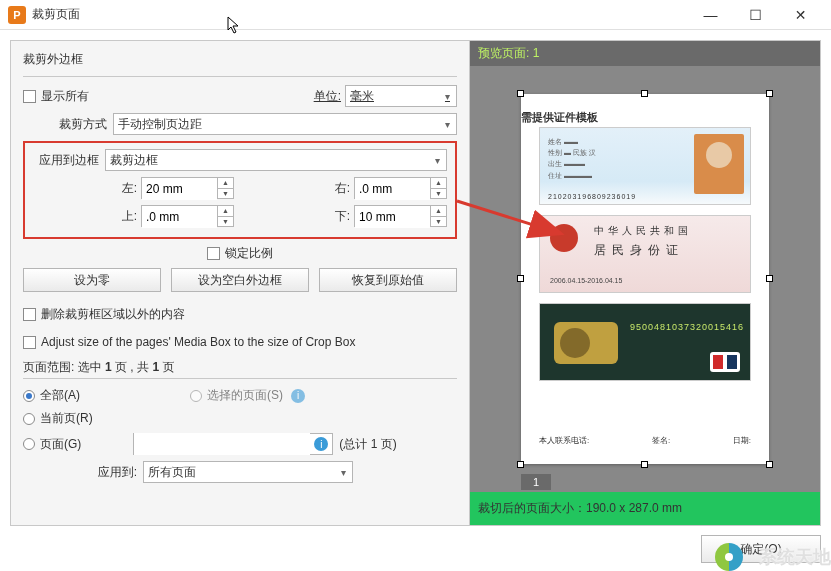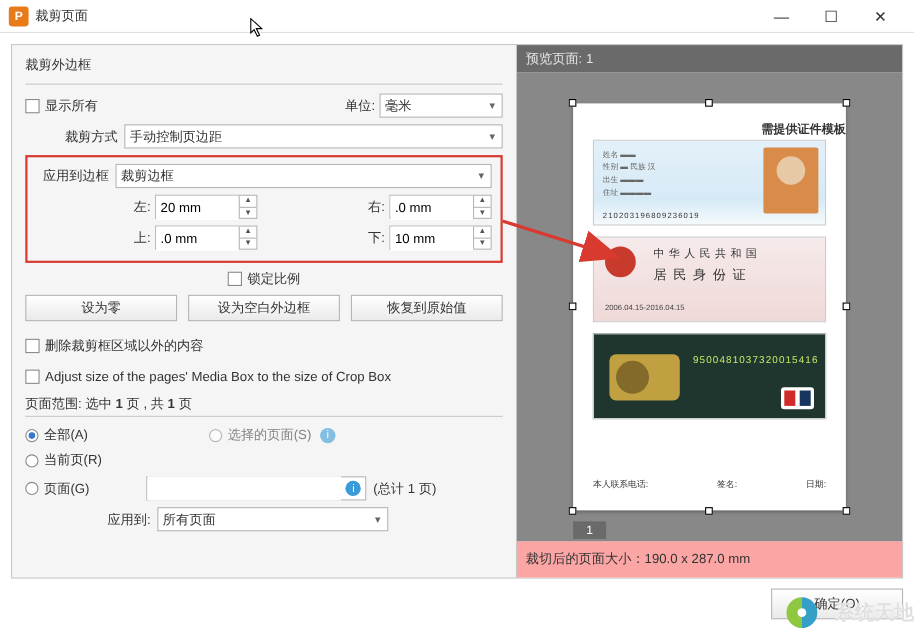--- a/index.html
+++ b/index.html
@@ -63,21 +63,21 @@
     flex-direction: column;
   }
   .right-pane {
     flex: 1;
     display: flex;
     flex-direction: column;
     border-left: 1px solid #c8c8c8;
   }
   .right-head {
     background: #6a6a6a;
-    color: #e5e5e5;
+    color: #bef264;
     padding: 4px 8px;
     font-size: 12px;
   }
   .preview-area {
     flex: 1;
     background: #888;
     display: flex;
     align-items: center;
     justify-content: center;
     position: relative;
@@ -96,21 +96,21 @@
     background: #fff;
     border: 1px solid #000;
   }
   .handle.tl{top:-4px;left:-4px}.handle.tr{top:-4px;right:-4px}
   .handle.bl{bottom:-4px;left:-4px}.handle.br{bottom:-4px;right:-4px}
   .handle.tm{top:-4px;left:50%;margin-left:-4px}
   .handle.bm{bottom:-4px;left:50%;margin-left:-4px}
   .handle.lm{left:-4px;top:50%;margin-top:-4px}
   .handle.rm{right:-4px;top:50%;margin-top:-4px}
   .preview-title {
-    text-align: right;
+    text-align: left;
     font-size: 11px;
     font-weight: bold;
     padding: 16px 0 2px 0;
   }
   .id-cards-wrap { padding: 0 18px; }
   .id-card {
     margin: 0 0 10px 0;
     border: 1px solid #ccc;
     height: 78px;
     position: relative;
@@ -152,21 +152,21 @@
   }
   .page-num-tab {
     position:absolute; left:0; bottom:-26px;
     background:#6a6a6a; color:#fff;
     padding:2px 12px; font-size:11px;
   }
   .right-foot {
     padding: 8px;
     font-size: 12px;
     color: #333;
-    background:#fca5a5;
+    background:#22c55e;
   }
   
   .group-title { color:#333; margin-bottom: 6px; }
   .hr { border-top:1px solid #c8c8c8; margin: 2px 0 8px 0; }
   .row { display:flex; align-items:center; margin-bottom:6px; }
   .label-r { width: 90px; text-align: right; padding-right: 6px; color:#333; }
   .label-short { width: 36px; text-align:right; padding-right:4px; }
   input[type=text], .select {
     height: 22px;
     border:1px solid #b5b5b5;
@@ -268,21 +268,21 @@
   <div class="left-pane">
 
     <div class="group-title">裁剪外边框</div>
     <div class="hr"></div>
 
     <div class="row" style="justify-content:space-between;">
       <div class="checkbox">
         <div class="box"></div>
         <span>显示所有</span>
       </div>
-      <div style="display:flex; align-items:center;">
+      <div style="display:flex; align-items:center;text-decoration:underline;">
         <span>单位:</span>
         <div class="select" style="width:112px; margin-left:4px;">
           <span>毫米</span>
           <span class="caret">▾</span>
         </div>
       </div>
     </div>
 
     <div class="row">
       <div class="label-r">裁剪方式</div>

